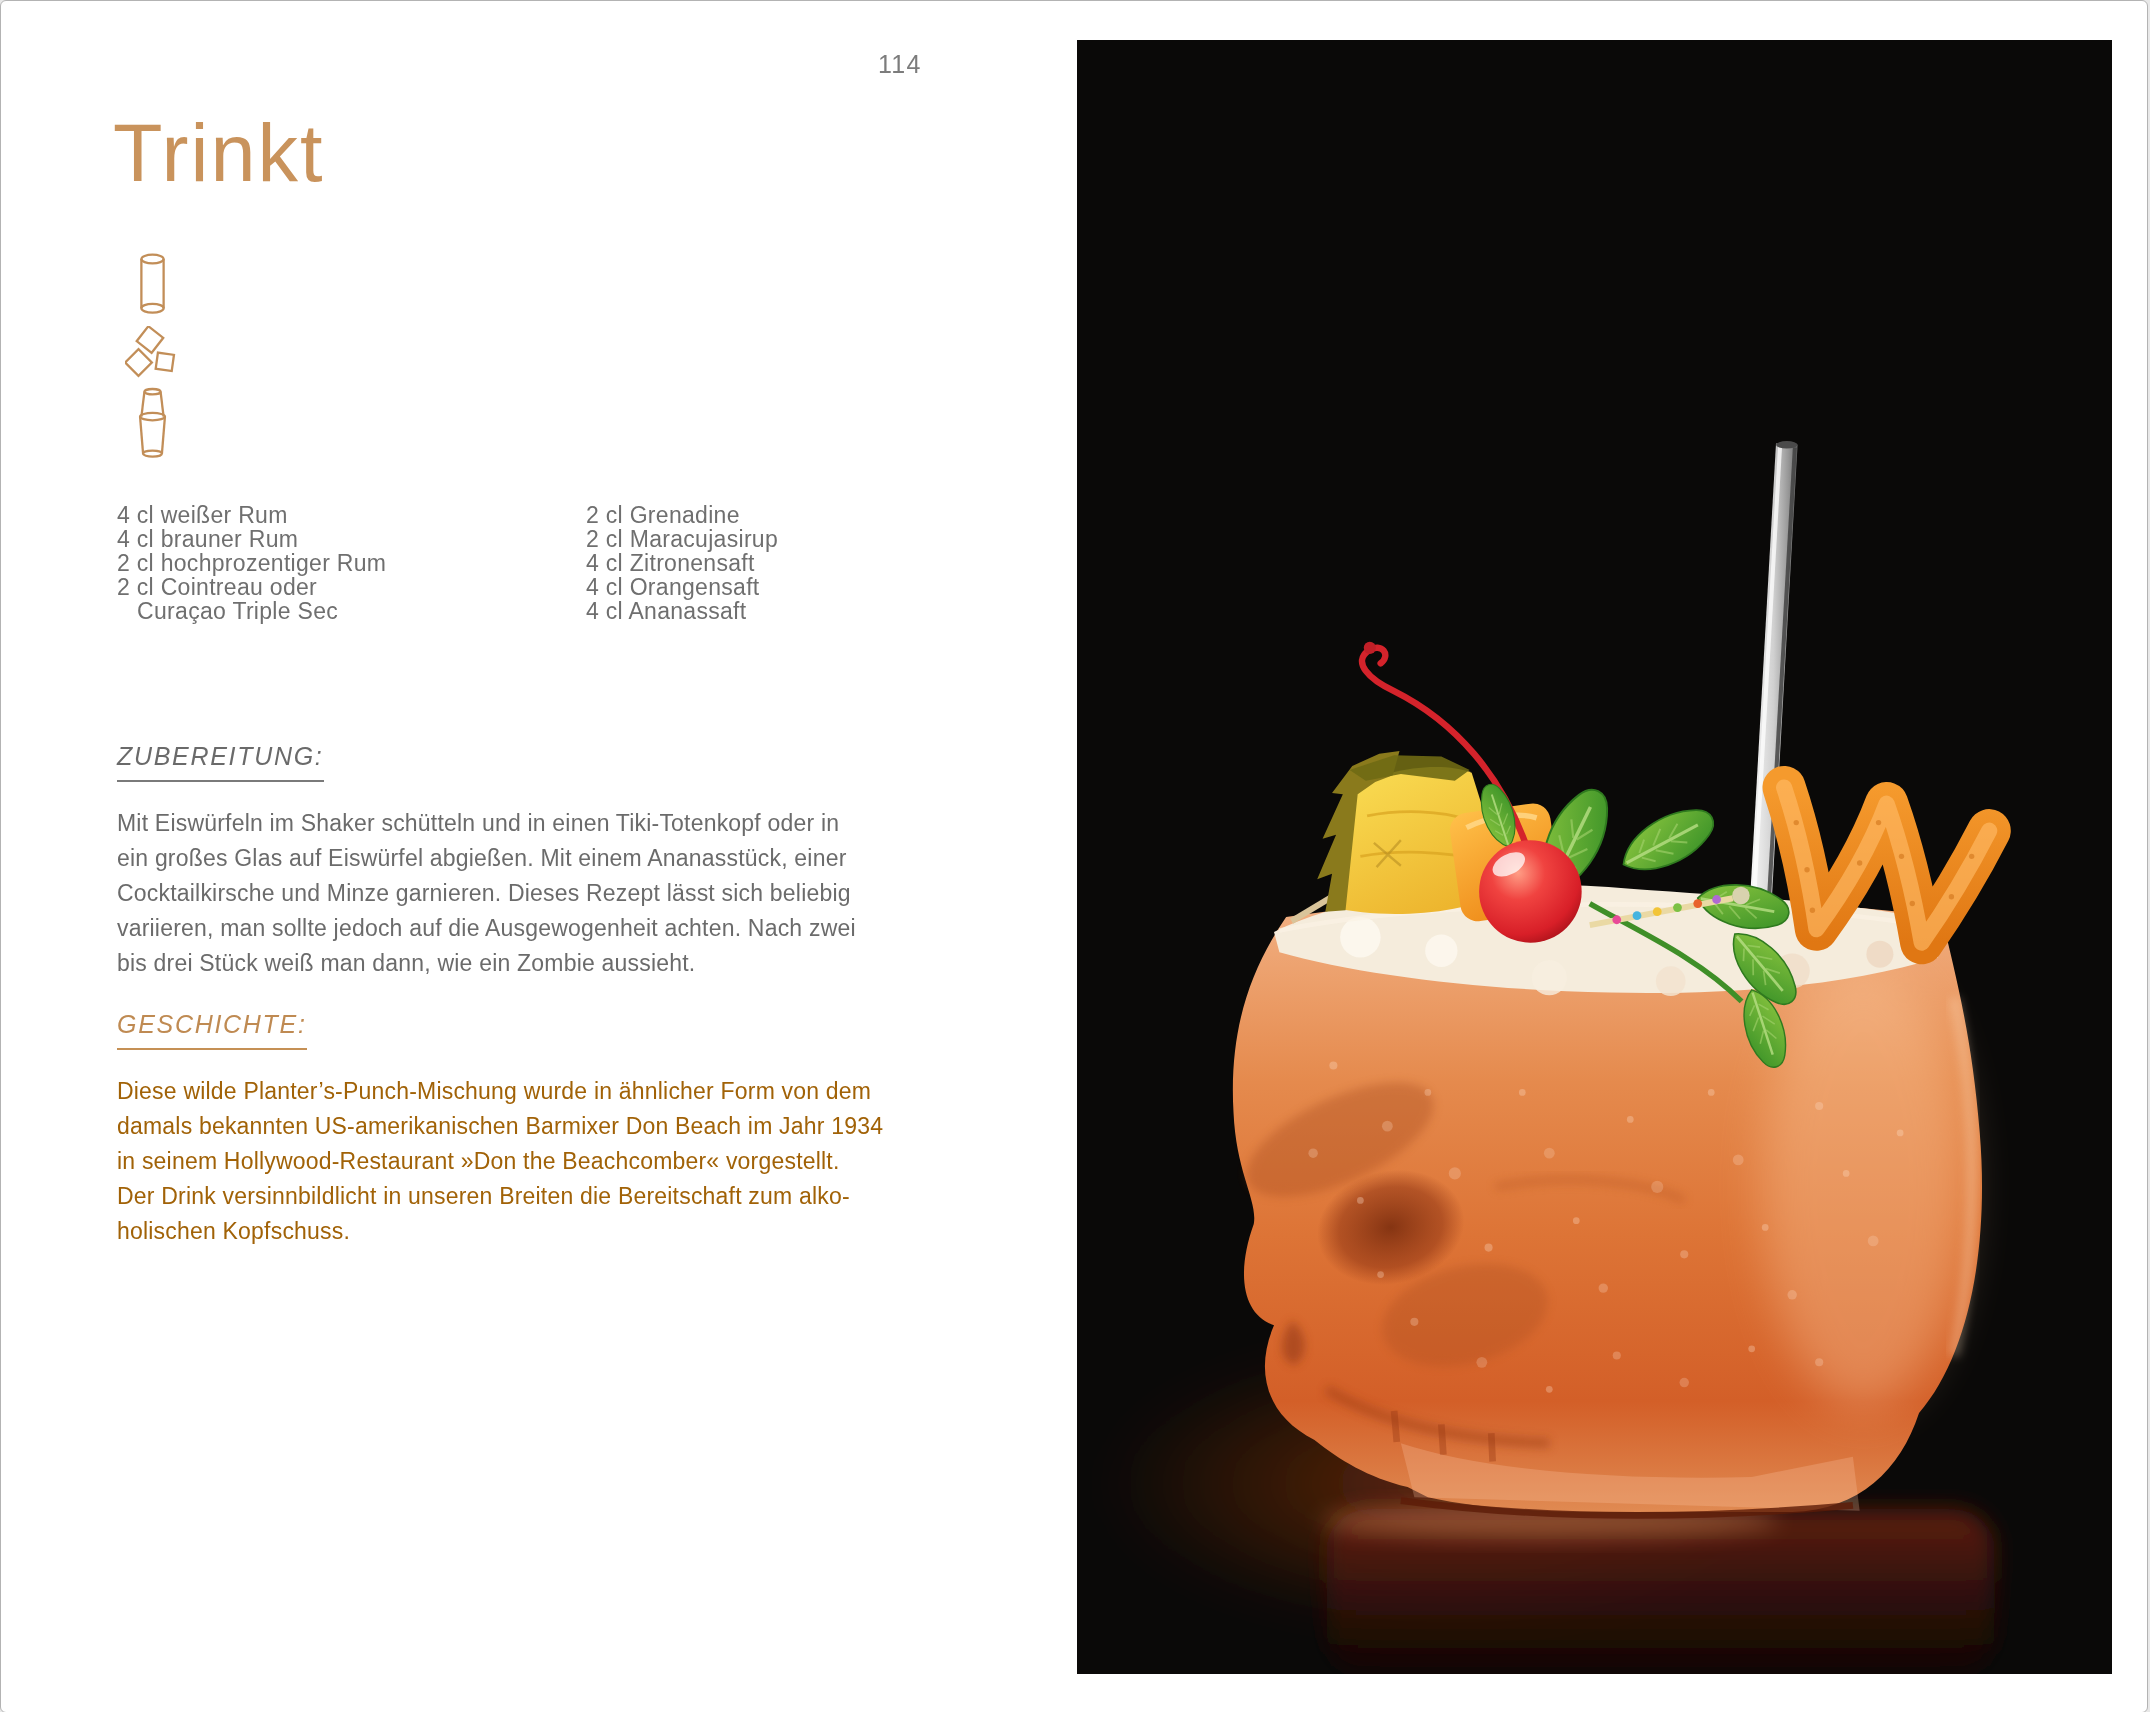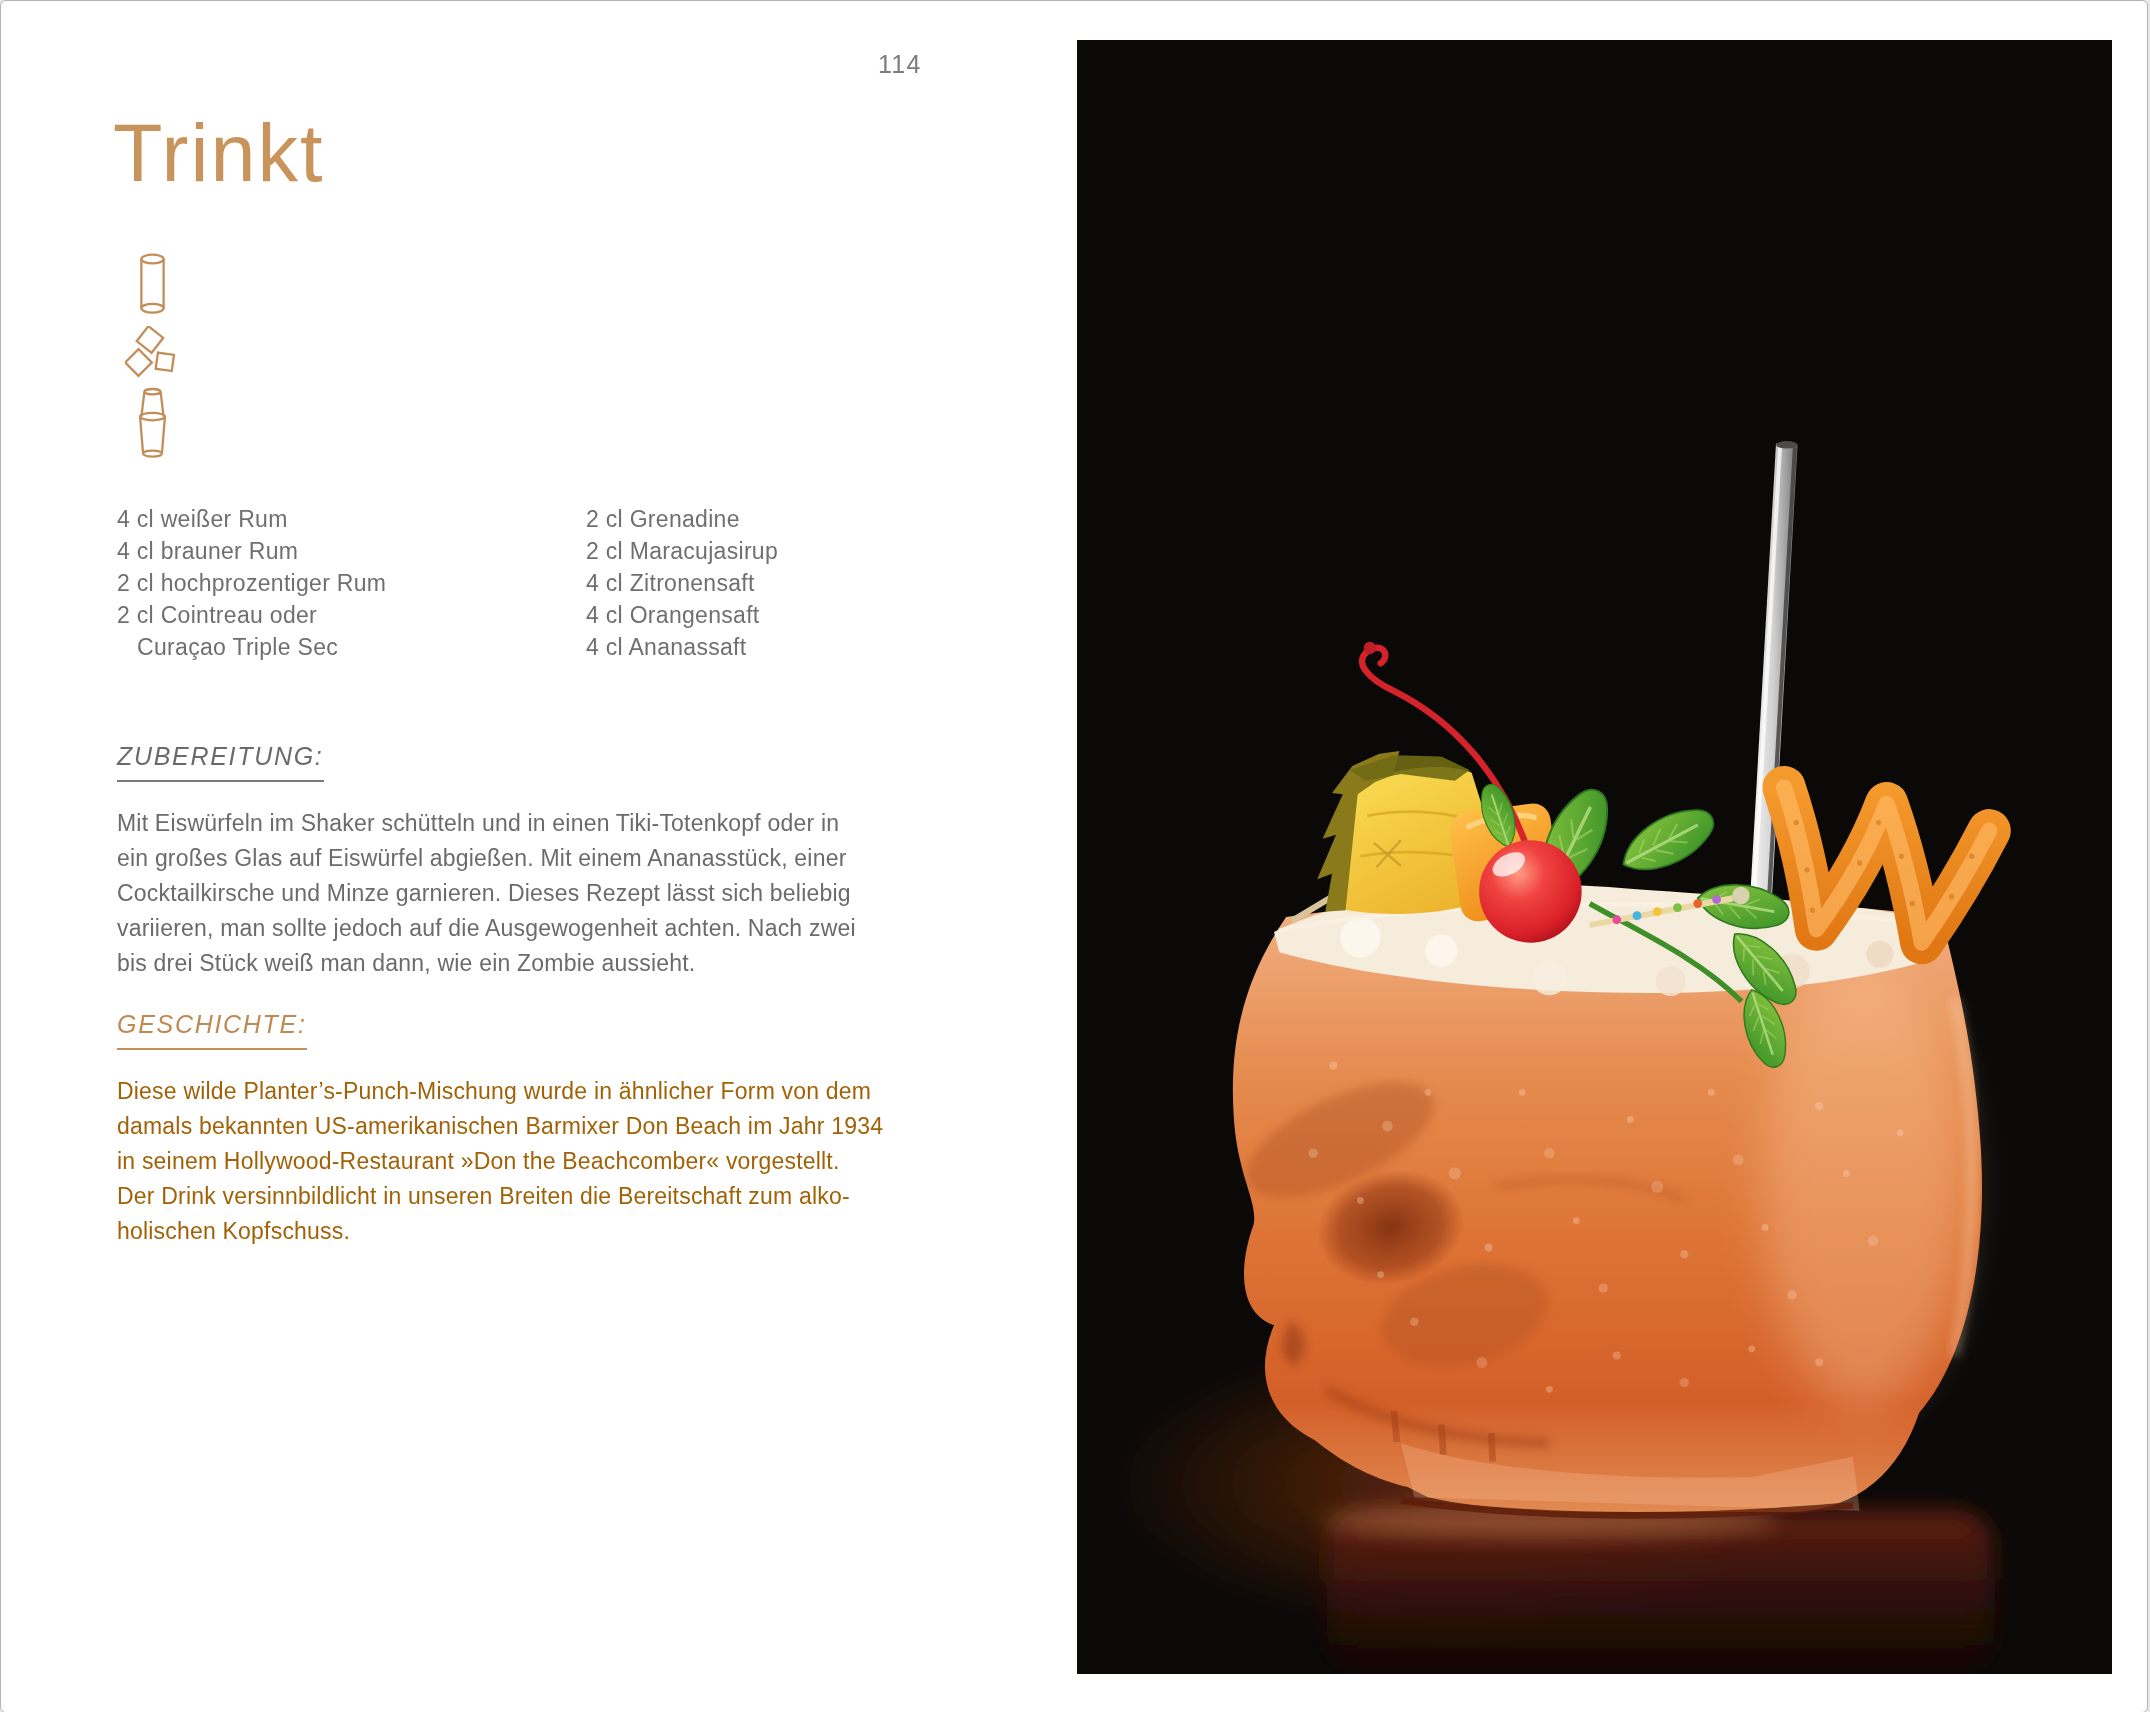--- a/index.html
+++ b/index.html
@@ -22,21 +22,21 @@
   .icon{position:absolute;}
   .icon-glass{left:138px;top:252px;}
   .icon-ice{left:124px;top:325px;}
   .icon-shaker{left:136px;top:386px;}
   .serving-info{
     position:absolute;left:449px;top:263px;width:472px;
     text-align:right;font-size:21px;line-height:34px;color:#7f7f7f;
   }
   .ingredients{
     position:absolute;top:502px;
-    font-size:23px;line-height:32px;color:#6f6f6f;letter-spacing:0.3px;
+    font-size:23px;line-height:24px;color:#6f6f6f;letter-spacing:0.3px;
   }
   .ingredients.left-col{left:116px;}
   .ingredients.right-col{left:540px;margin-left:45px;}
   .section-heading{
     position:absolute;left:116px;
     font-size:25px;letter-spacing:1.7px;color:#6a6a6a;
   }
   .section-heading span{
     display:inline-block;padding-bottom:8.8px;border-bottom:2px solid #7a7a7a;font-style:italic;
   }

